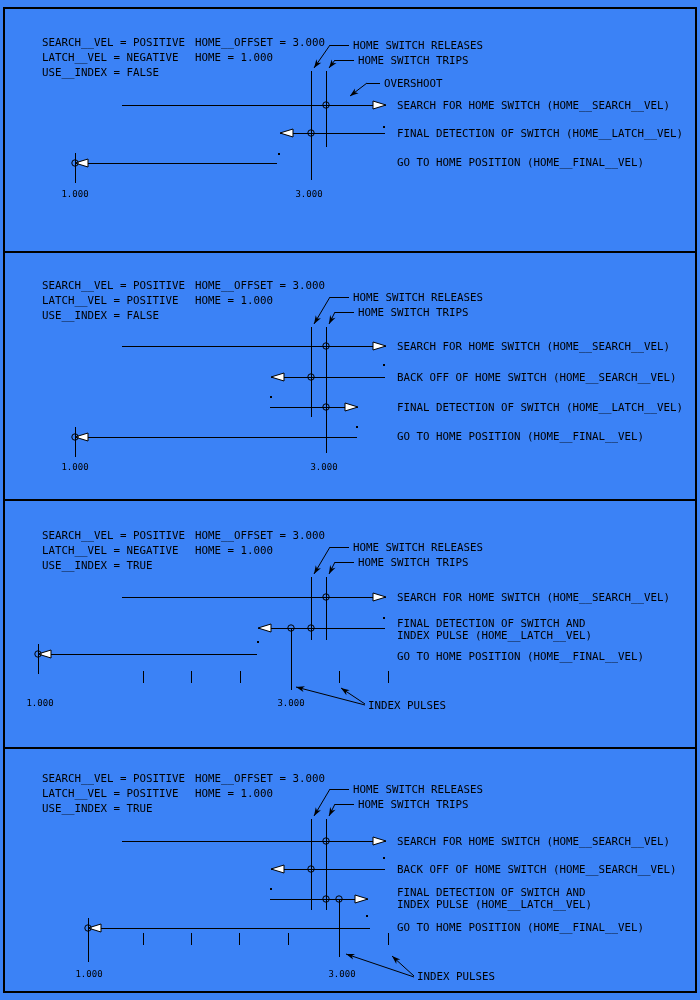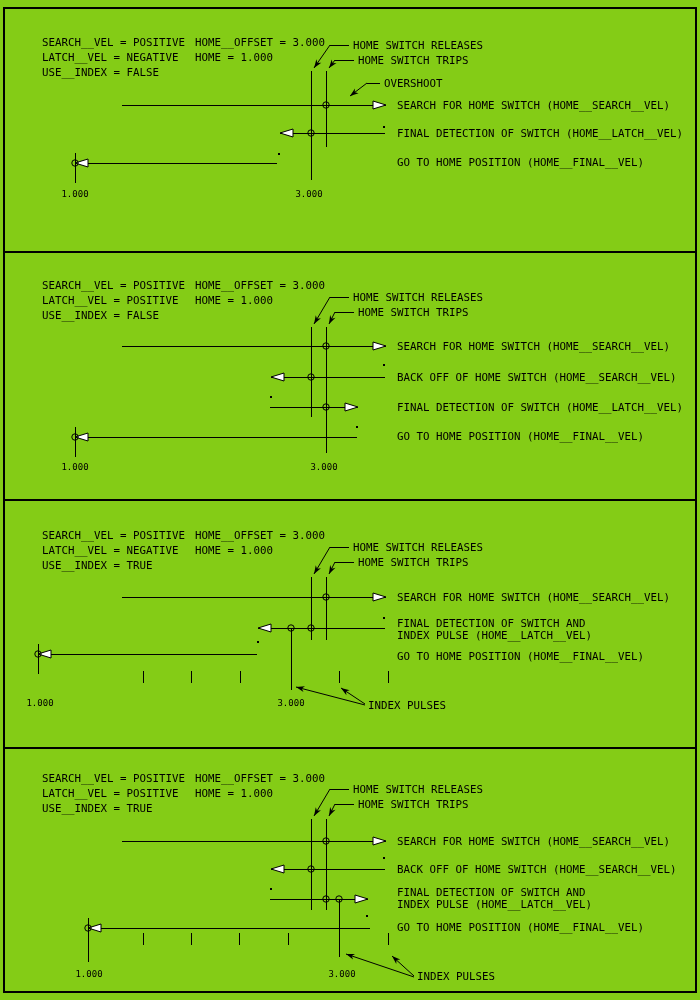--- a/index.html
+++ b/index.html
@@ -1,16 +1,16 @@
 <!DOCTYPE html>
 <html><head>
 <meta charset="utf-8">
 <style>
   html,body{margin:0;padding:0;background:#fff;}
-  .page{position:relative;width:700px;height:1000px;background:#84cc16;}
+  .page{position:relative;width:700px;height:1000px;background:#3b82f6;}
   svg{display:block;}
   .t{font-family:"DejaVu Sans Mono","Liberation Mono",monospace;font-size:10.8px;fill:#000;}
   .n{font-family:"DejaVu Sans Mono","Liberation Mono",monospace;font-size:9px;fill:#000;text-anchor:middle;}
   .ln{stroke:#000;stroke-width:1;fill:none;}
   .cv{shape-rendering:crispEdges;}
   .sep{stroke:#000;stroke-width:2;fill:none;shape-rendering:crispEdges;}
   .brd{stroke:#000;stroke-width:1.5;fill:none;shape-rendering:crispEdges;}
   .crc{stroke:#000;stroke-width:1;fill:none;}
   .dot{fill:#000;stroke:none;}
 </style>

